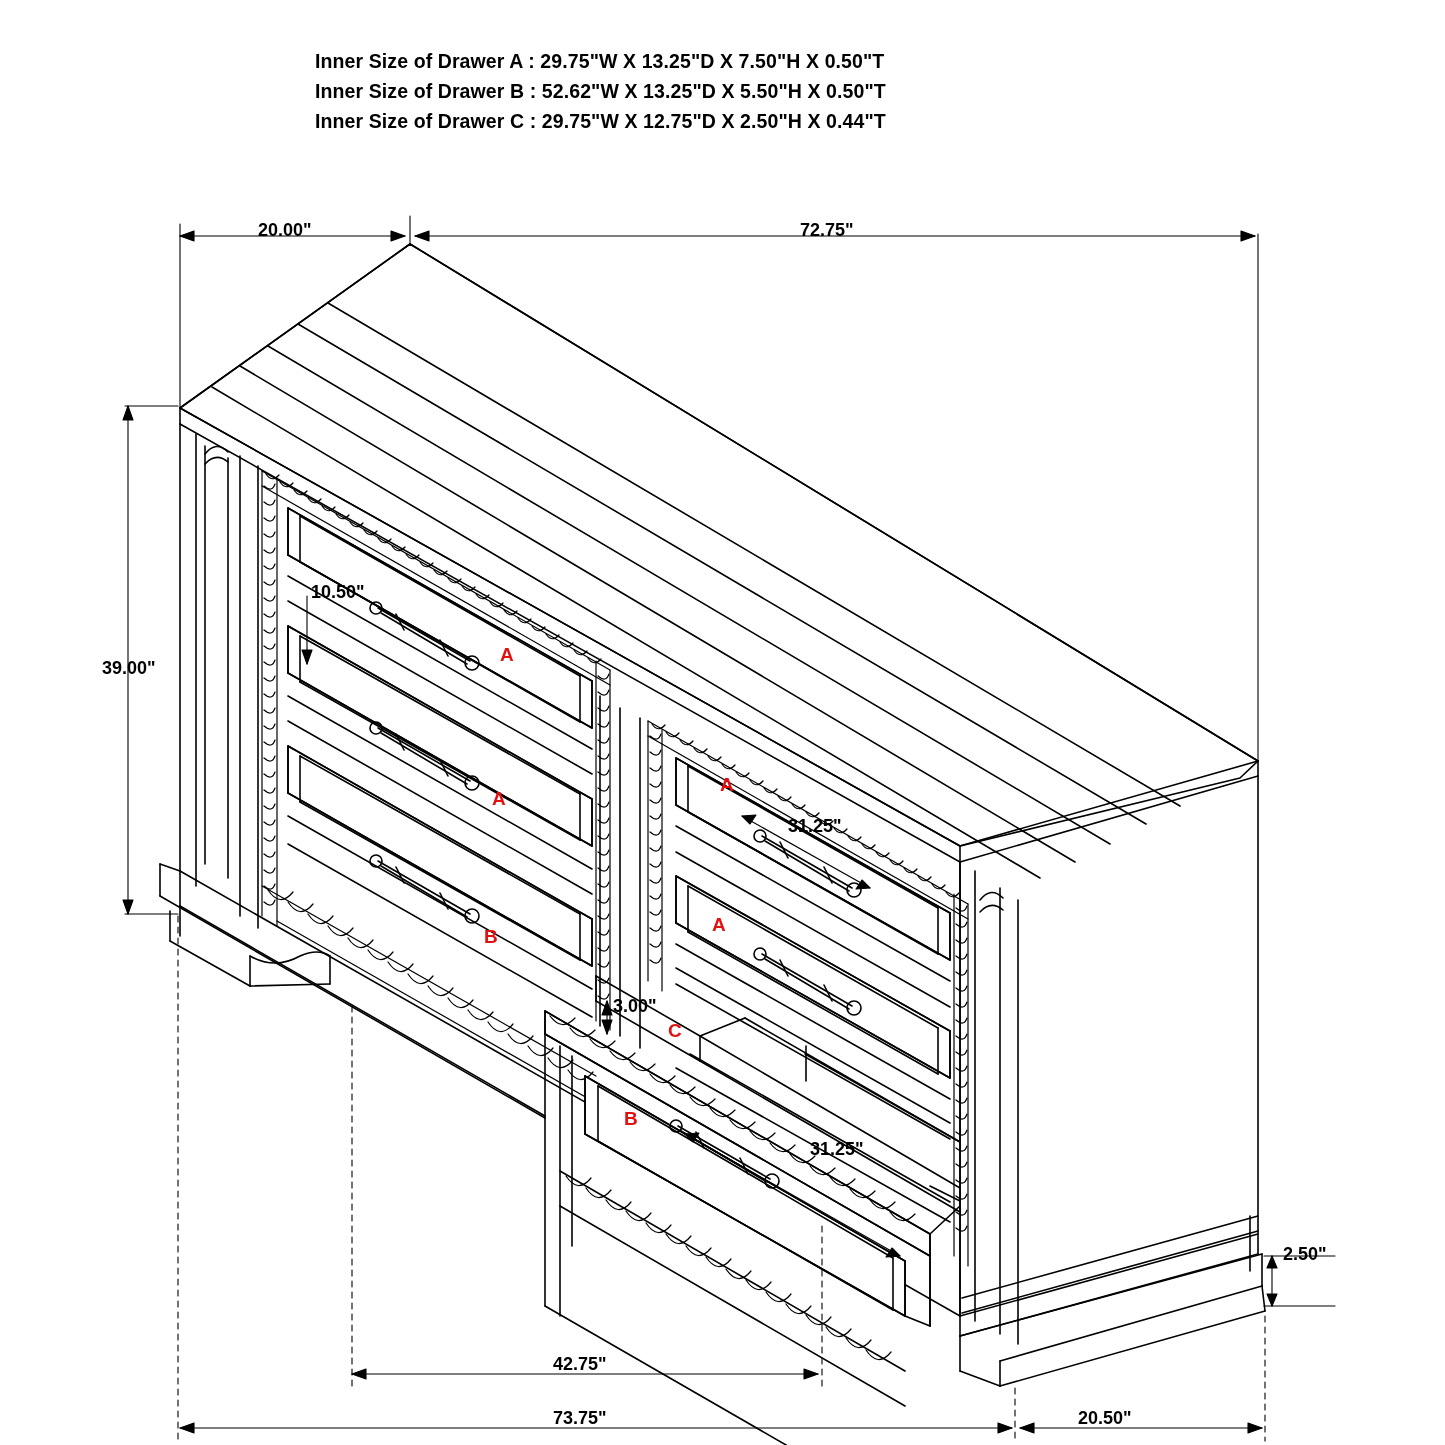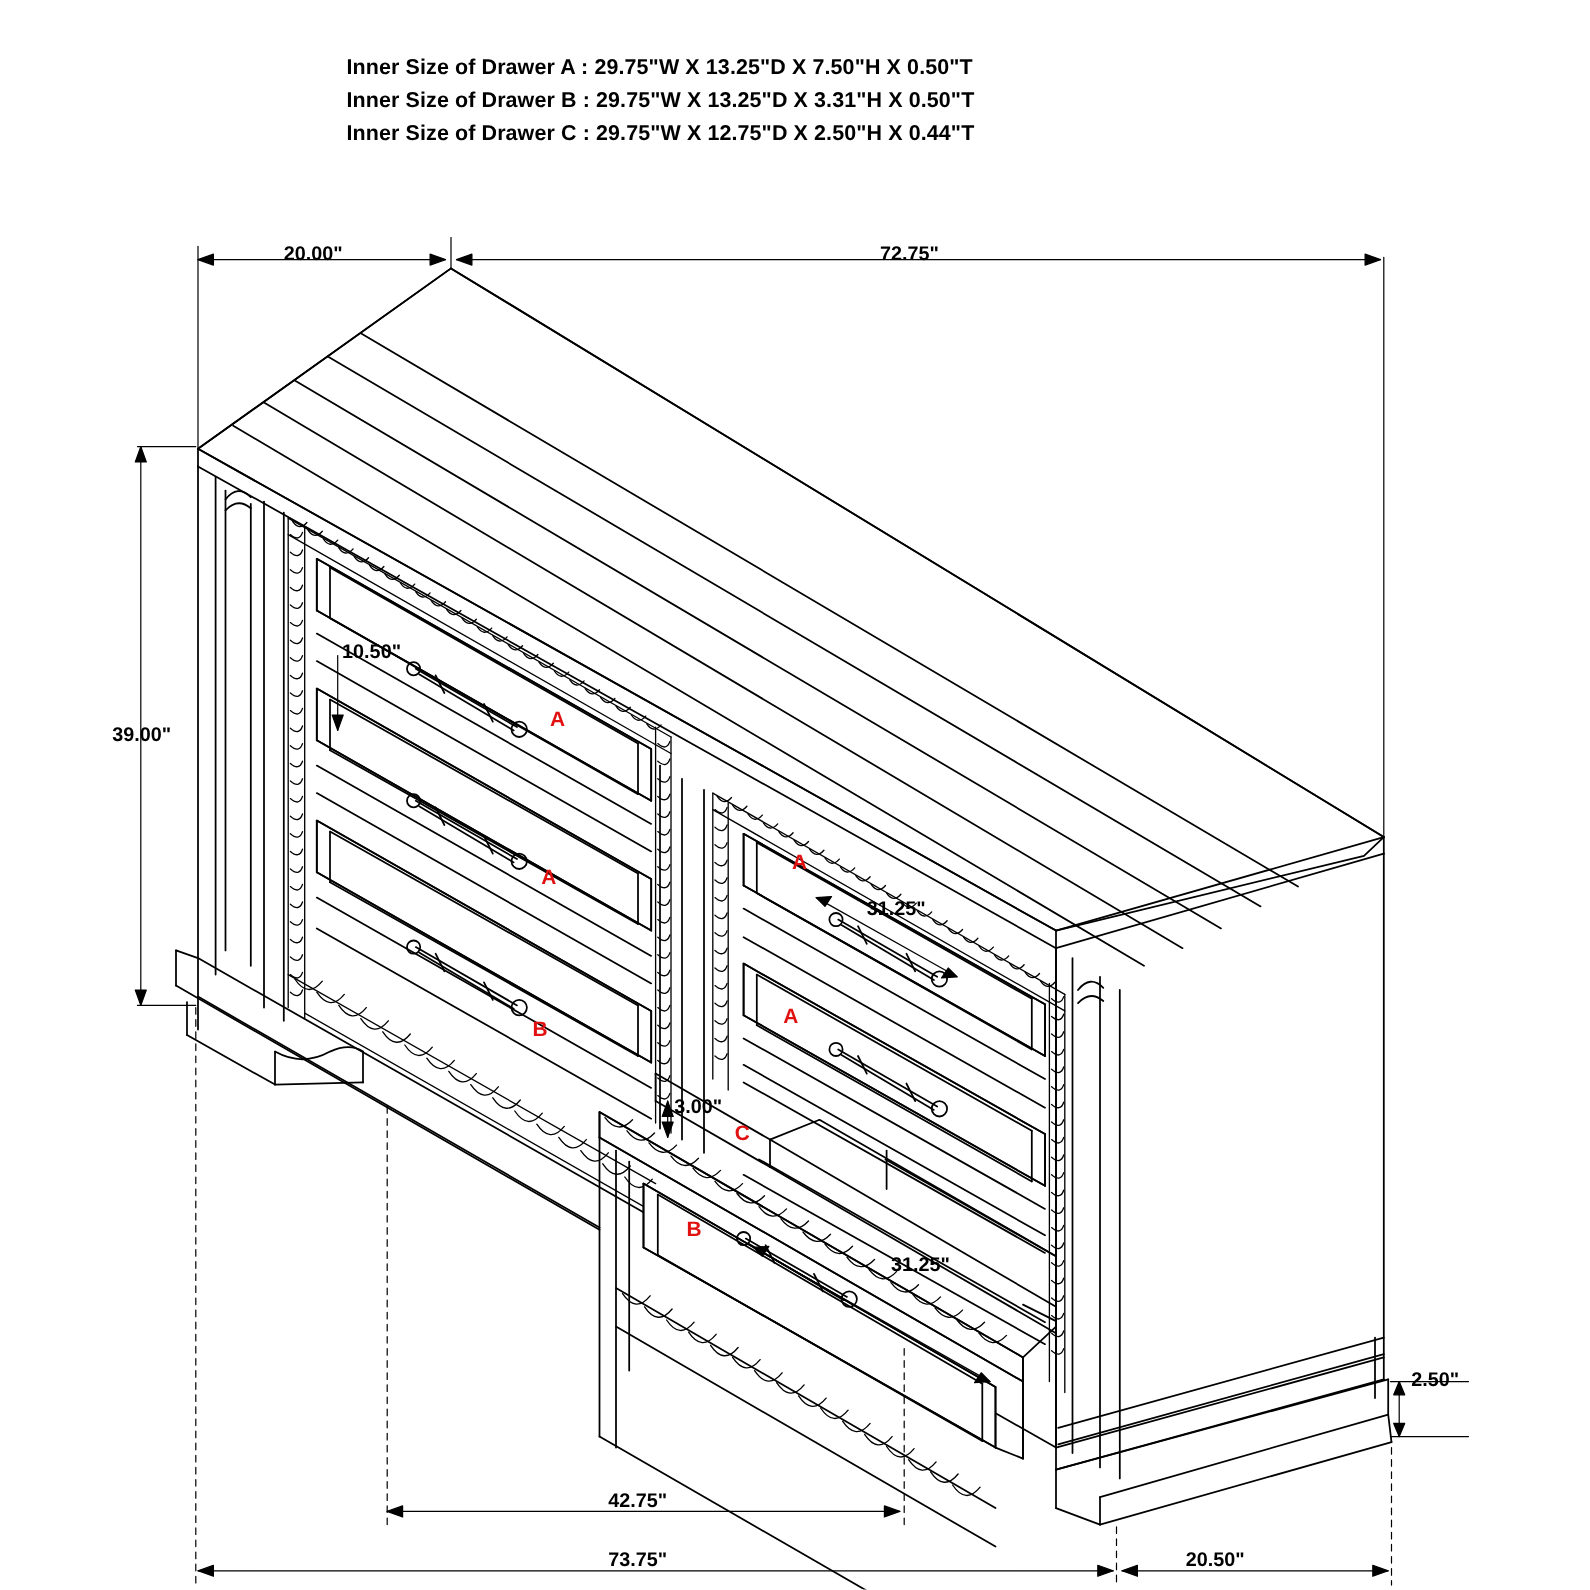--- a/index.html
+++ b/index.html
@@ -55,21 +55,21 @@
     height: 1445px;
   }
 </style>
 </head>
 <body>
 
 <div id="stage">
 
   <div class="spec-lines">
     <div class="spec-line">Inner Size of Drawer A : 29.75"W X 13.25"D X 7.50"H X 0.50"T</div>
-    <div class="spec-line">Inner Size of Drawer B : 29.75"W X 13.25"D X 3.31"H X 0.50"T</div>
+    <div class="spec-line">Inner Size of Drawer B : 52.62"W X 13.25"D X 5.50"H X 0.50"T</div>
     <div class="spec-line">Inner Size of Drawer C : 29.75"W X 12.75"D X 2.50"H X 0.44"T</div>
   </div>
 
   <svg class="drawing" viewBox="0 0 1445 1445">
     <g fill="none" stroke="#000" stroke-width="1.6" stroke-linejoin="round" stroke-linecap="round">
 
       <g>
         <polygon points="410,228 1258,745 1240,762 960,830 180,392" fill="#fff"></polygon>
         <polyline points="410,228 180,392"></polyline>
         <polyline points="180,392 960,830"></polyline>

